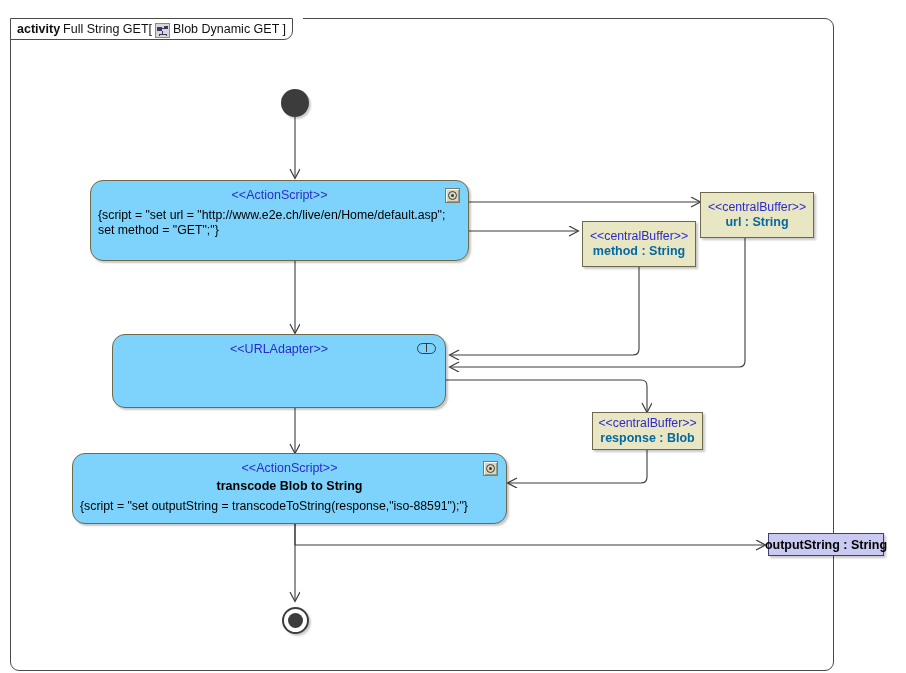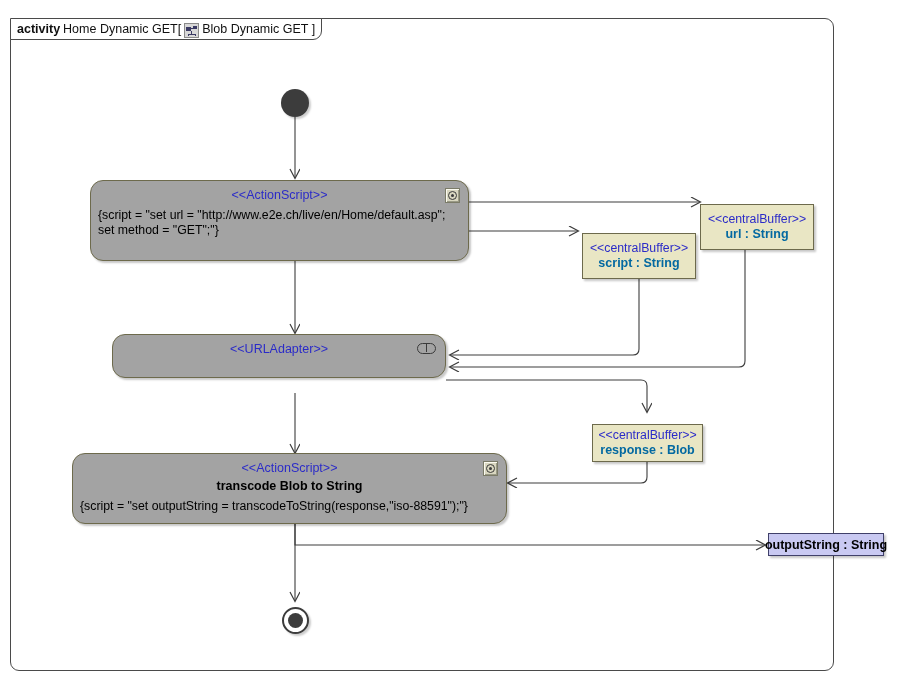--- a/index.html
+++ b/index.html
@@ -27,29 +27,29 @@
   .tab-icon .i2{left:8px;top:2px;width:4px;height:3px;}
   .tab-icon .i3{left:6px;top:4px;width:3px;height:1px;}
   .tab-icon .i4{left:6px;top:7px;width:1px;height:4px;}
   .tab-icon .i5{left:3px;top:10px;width:8px;height:1px;}
   .tab-icon .i6{left:3px;top:10px;width:1px;height:2px;}
   .tab-icon .i7{left:10px;top:10px;width:1px;height:2px;}
 
   
   .node{position:absolute;box-sizing:border-box;z-index:3;}
 
-  .action{background:#a3a3a3;border:1.2px solid #6d6a4c;border-radius:13px;
+  .action{background:#7dd3fc;border:1.2px solid #6d6a4c;border-radius:13px;
           box-shadow:2px 2px 2px rgba(0,0,0,0.22);}
   .stereo{color:#2b2bc8;font-size:12.5px;text-align:center;white-space:nowrap;}
   .aname{font-weight:bold;font-size:12.5px;color:#000;text-align:center;white-space:nowrap;}
   .script{font-size:12.3px;color:#000;text-align:left;line-height:15px;}
 
   .buffer{background:#e9e6c4;border:1.2px solid #6d6a4c;
           box-shadow:2px 2px 2px rgba(0,0,0,0.22);
-          display:flex;flex-direction:column;align-items:center;justify-content:center;margin-top:12px;}
+          display:flex;flex-direction:column;align-items:center;justify-content:center;}
   .buffer .stereo{font-size:12.3px;line-height:15px;}
   .buffer .bname{font-weight:bold;font-size:12.5px;color:#0369a1;line-height:15px;white-space:nowrap;}
 
   .param{background:#c9c9f2;border:1.2px solid #40406a;
          box-shadow:2px 2px 2px rgba(0,0,0,0.22);
          display:flex;align-items:center;justify-content:center;}
   .param span{font-weight:bold;font-size:12.5px;color:#000;white-space:nowrap;}
 
   
   .btn-icon{position:absolute;width:15px;height:15px;border:1px solid #7b7b68;
@@ -82,21 +82,21 @@
 </style>
 </head>
 <body>
 
 <div id="stage">
 
   <div id="frame"></div>
   <div id="title-mask" style="width: 292px;"></div>
   <div id="frame-title">
     <span class="kw">activity</span>
-    <span>Home Dynamic GET[</span>
+    <span>Full String GET[</span>
     <span class="tab-icon">
       <i class="i1"></i>
         <i class="i2"></i>
         <i class="i3"></i>
       <i class="i4"></i>
         <i class="i5"></i>
         <i class="i6"></i>
         <i class="i7"></i>
     </span>
     <span>Blob Dynamic GET ]</span>
@@ -149,24 +149,24 @@
     </div>
   </div>
 
   <div class="node buffer" style="left:700px;top:180px;width:114px;height:46px;">
     <div class="stereo">&lt;&lt;centralBuffer&gt;&gt;</div>
     <div class="bname">url : String</div>
   </div>
 
   <div class="node buffer" style="left:582px;top:209px;width:114px;height:46px;">
     <div class="stereo">&lt;&lt;centralBuffer&gt;&gt;</div>
-    <div class="bname">script : String</div>
+    <div class="bname">method : String</div>
   </div>
 
-  <div class="node action" style="left:112px;top:322px;width:334px;height:44px;">
+  <div class="node action" style="left:112px;top:322px;width:334px;height:74px;">
     <div class="stereo" style="margin-top:7px;">&lt;&lt;URLAdapter&gt;&gt;</div>
     <div class="pill-icon" style="right:9px;top:8px;">
         <b></b>
       </div>
   </div>
 
   <div class="node buffer" style="left:592px;top:400px;width:111px;height:38px;">
     <div class="stereo">&lt;&lt;centralBuffer&gt;&gt;</div>
     <div class="bname">response : Blob</div>
   </div>

